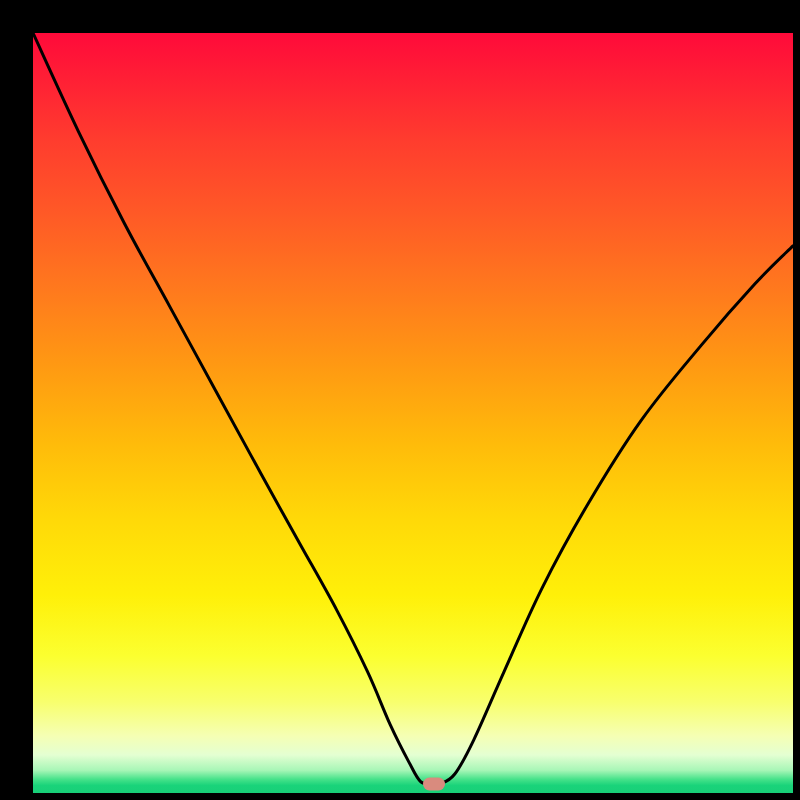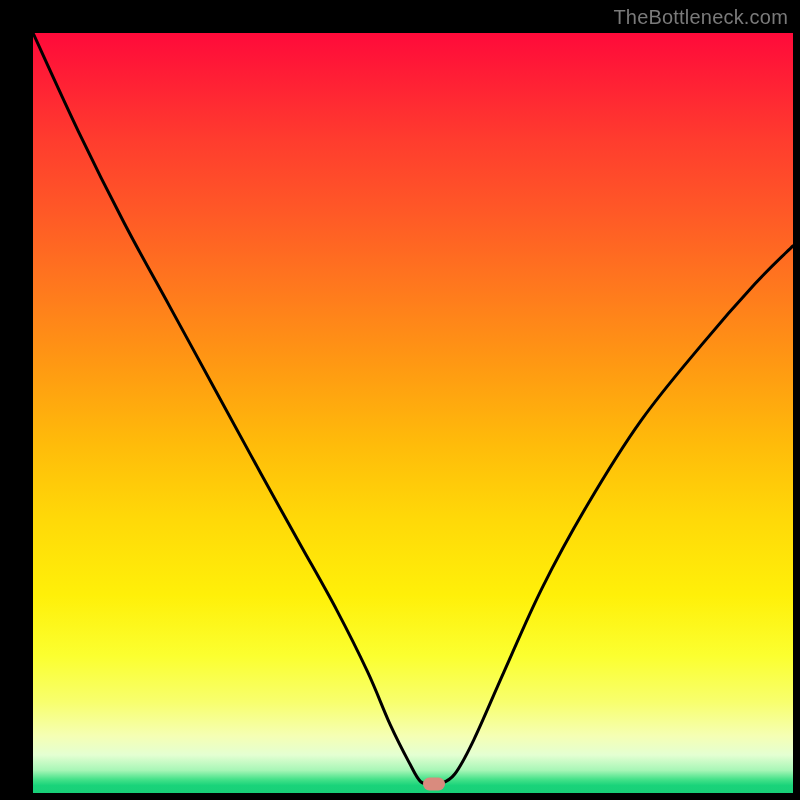--- a/index.html
+++ b/index.html
@@ -72,14 +72,13 @@
 </head>
 <body>
 
 <div class="frame">
   <div class="plot-area">
     <svg class="curve-svg" viewBox="0 0 760 760" preserveAspectRatio="none">
       <path fill="none" stroke="#000" stroke-width="3" stroke-linejoin="round" stroke-linecap="round" d="M 0.0 0.0 C 8.2 17.8, 29.2 64.6, 45.6 98.8 C 62.0 133.0, 74.8 158.5, 91.2 190.0 C 107.6 221.5, 120.4 243.5, 136.8 273.6 C 153.2 303.7, 166.0 327.1, 182.4 357.2 C 198.8 387.3, 213.0 413.4, 228.0 440.8 C 243.0 468.2, 252.3 484.6, 266.0 509.2 C 279.7 533.8, 291.7 554.3, 304.0 577.6 C 316.3 600.9, 324.8 617.9, 334.4 638.4 C 344.0 658.9, 349.7 675.2, 357.2 691.6 C 364.7 708.0, 370.7 719.3, 376.2 729.6 C 381.7 739.9, 383.5 744.8, 387.6 748.6 C 391.7 752.4, 395.6 750.5, 399.0 750.9 C 402.4 751.3, 402.5 752.7, 406.6 750.9 C 410.7 749.1, 415.6 748.9, 421.8 741.0 C 428.0 733.1, 431.9 725.3, 440.8 706.8 C 449.7 688.3, 458.9 665.8, 471.2 638.4 C 483.5 611.0, 494.2 584.9, 509.2 554.8 C 524.2 524.7, 537.0 501.3, 554.8 471.2 C 572.6 441.1, 587.5 416.3, 608.0 387.6 C 628.5 358.9, 648.3 336.2, 668.8 311.6 C 689.3 287.0, 705.6 268.6, 722.0 250.8 C 738.4 233.0, 753.2 219.6, 760.0 212.8"></path>
     </svg>
     <div class="marker" style="left: 401.28px; top: 750.88px; background: rgb(217, 139, 126);"></div>
   </div>
-  <div class="watermark">TheBottleneck.com</div>
 </div>
 
 </body></html>

